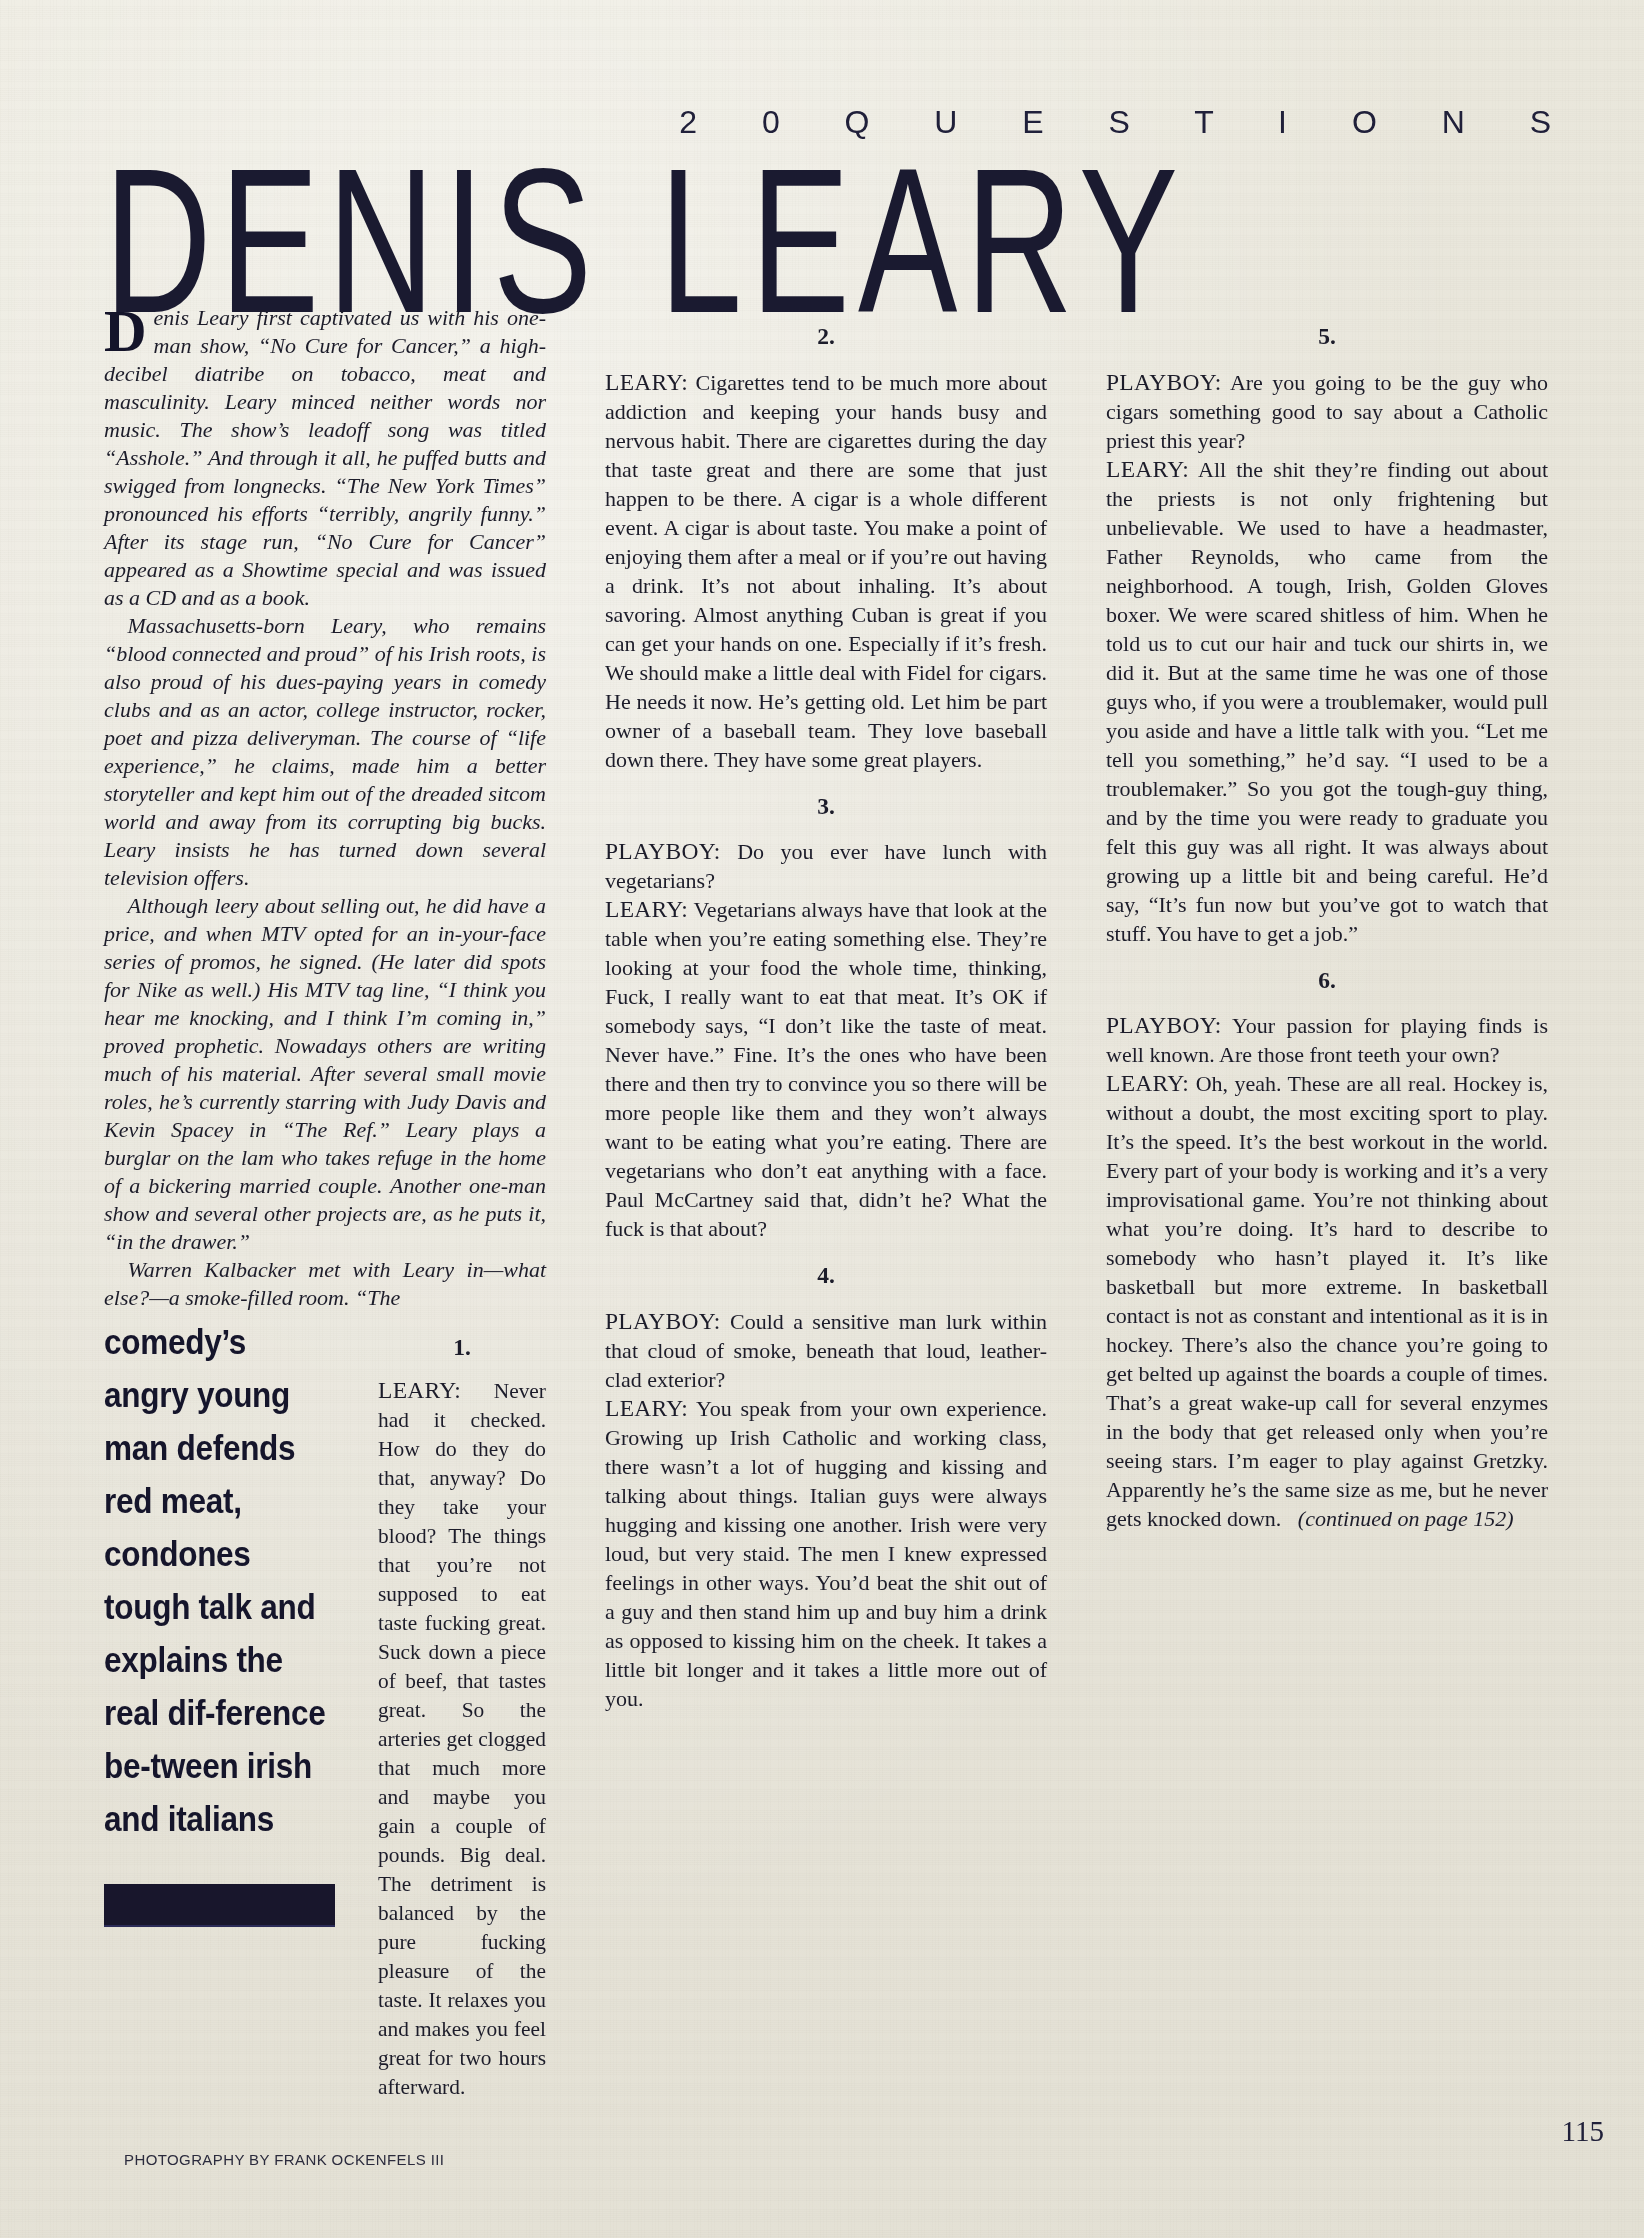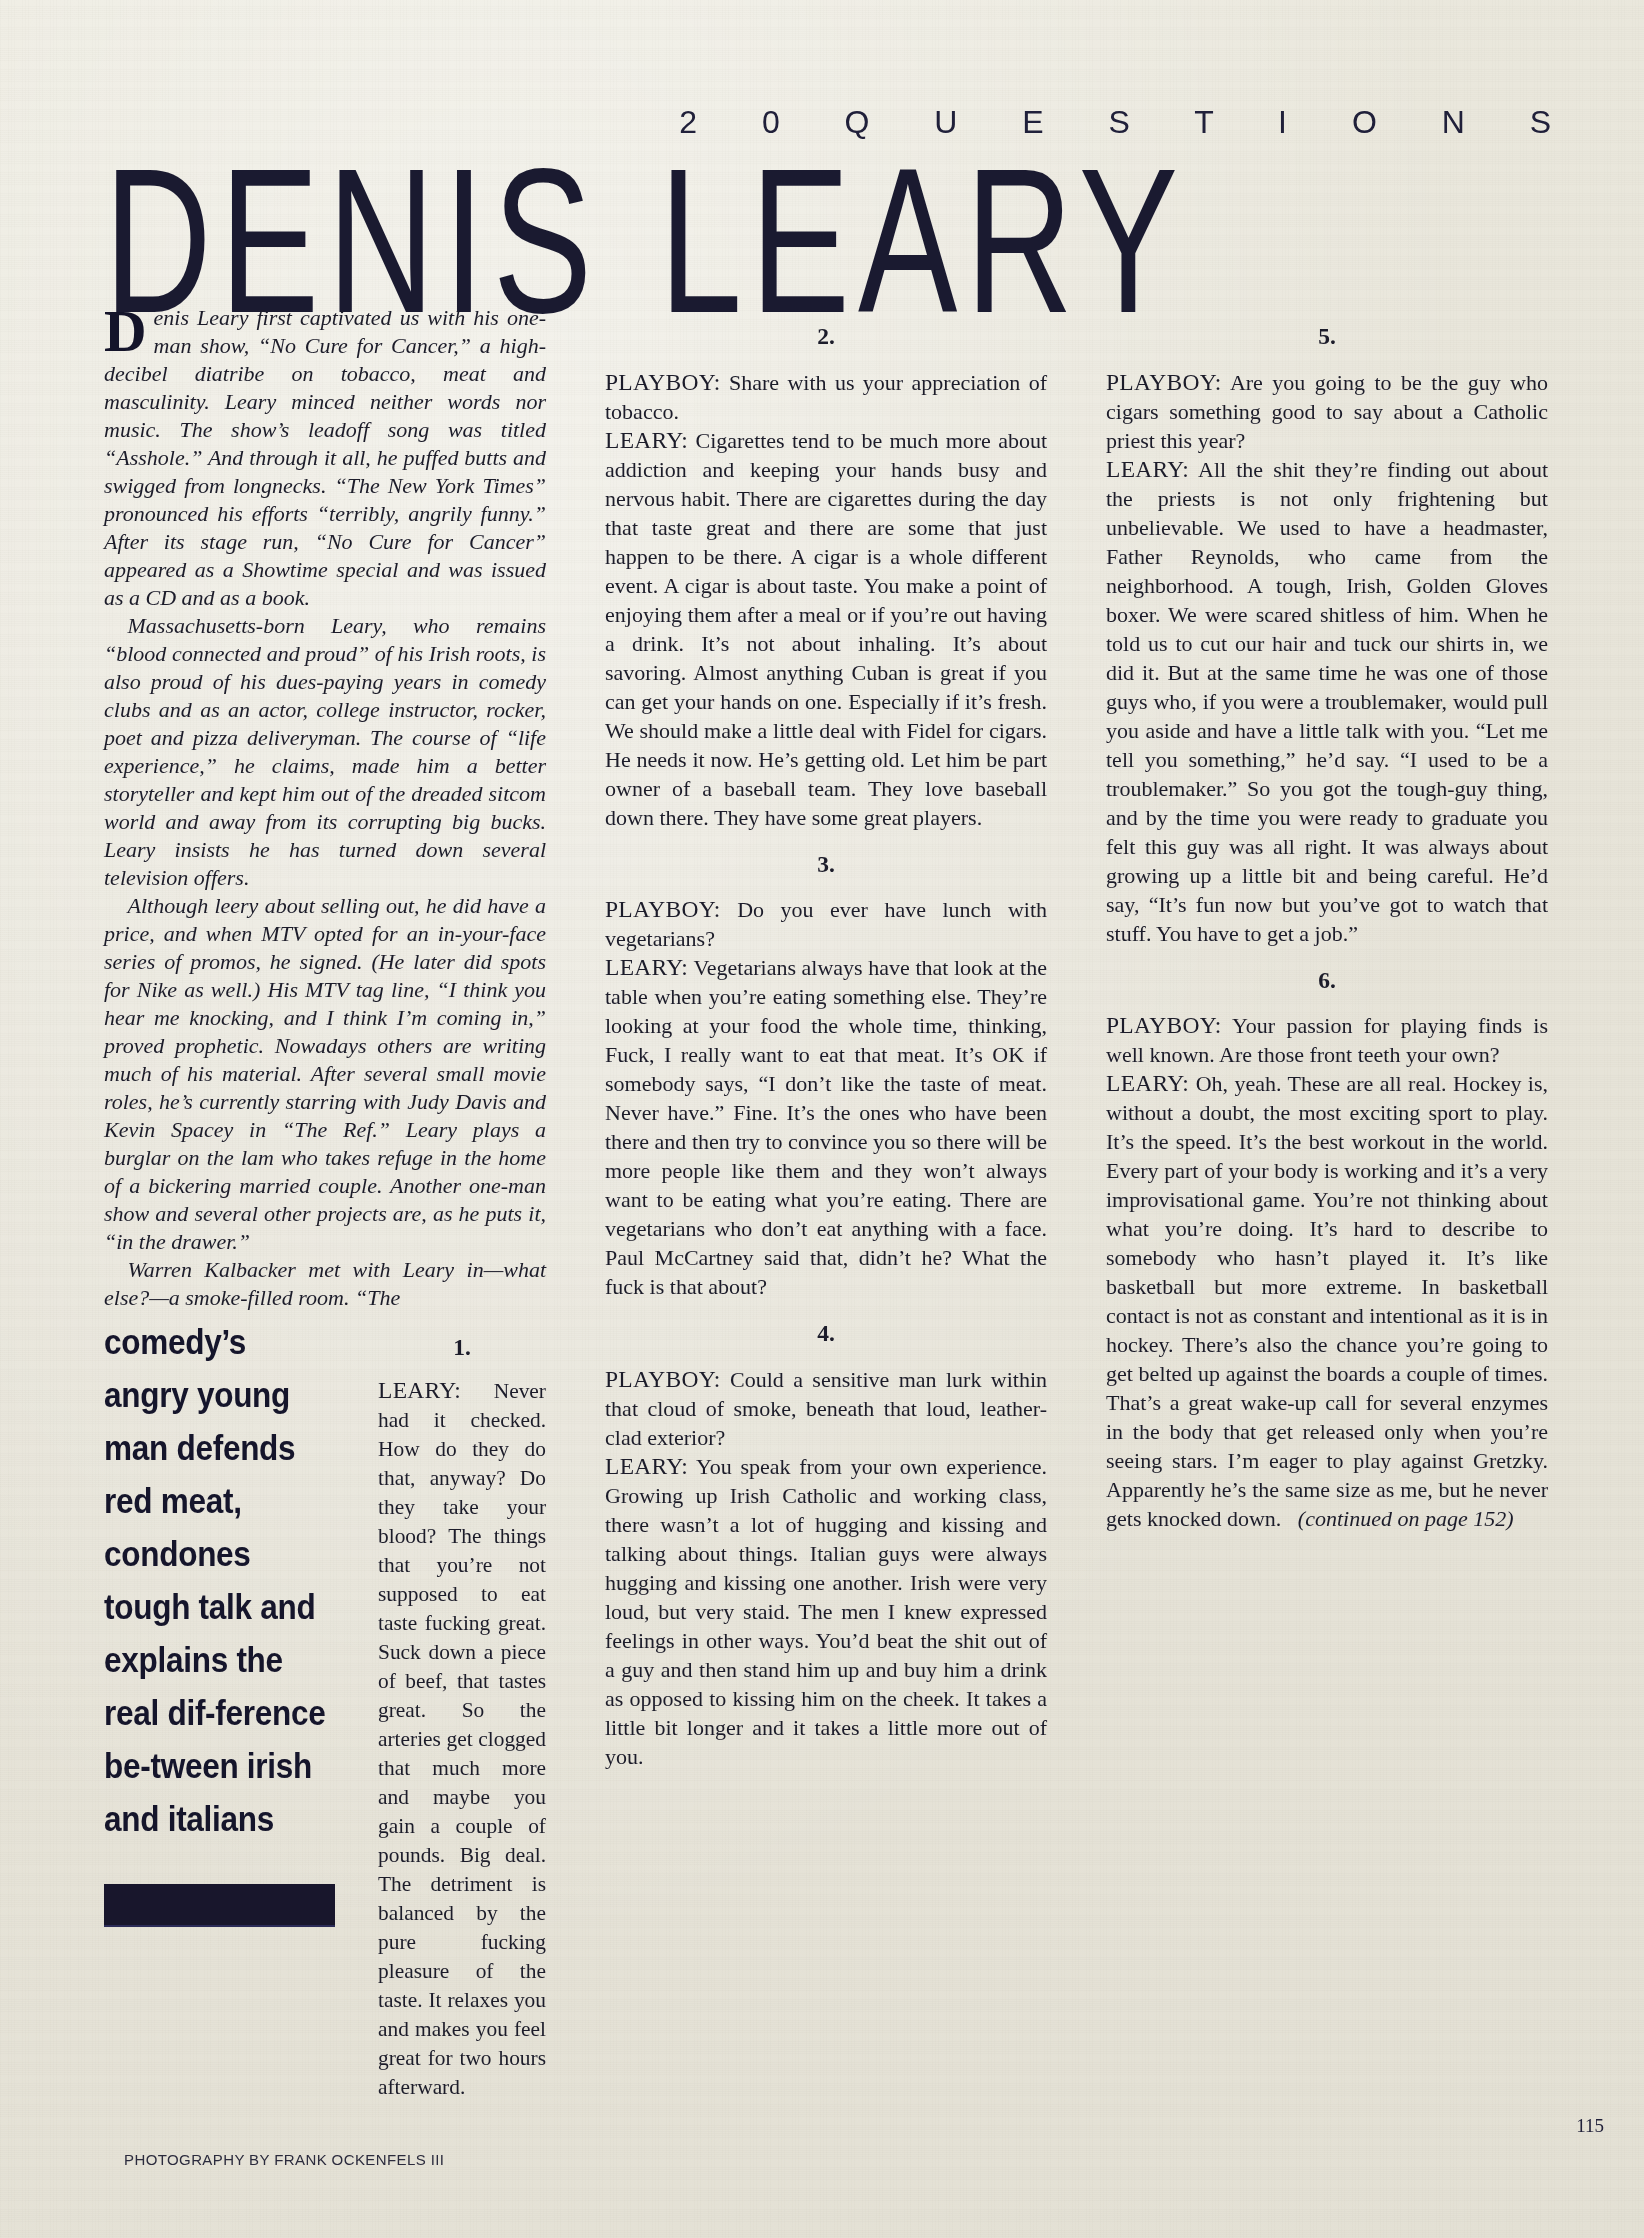--- a/index.html
+++ b/index.html
@@ -157,21 +157,21 @@
     left:104px;top:2151px;
     font-family:"Liberation Sans", sans-serif;
     font-size:15px;
     letter-spacing:0.4px;
     color:#2b2b3d;
     margin-left:20px;
   }
   .folio{
     position:absolute;
     right:41px;top:2115px;
-    font-size:19px;
+    font-size:29px;
     color:#20203a;
     margin-left:27px;
   }
 </style>
 </head>
 <body>
 
 <div class="page">
   <div class="grain"></div>
 
@@ -198,21 +198,20 @@
           <div class="qnum">1.</div>
           <div class="qa"><span class="spk">LEARY:</span> <span>Never had it checked. How do they do that, anyway? Do they take your blood? The things that you’re not supposed to eat taste fucking great. Suck down a piece of beef, that tastes great. So the arteries get clogged that much more and maybe you gain a couple of pounds. Big deal. The detriment is balanced by the pure fucking pleasure of the taste. It relaxes you and makes you feel great for two hours afterward.</span></div>
         </div>
       </div>
     </div>
 
     <div class="col col-2">
       <div class="body">
 
         <div class="qnum">2.</div>
-        <p><span class="spk">PLAYBOY:</span> <span>Share with us your appreciation of tobacco.</span></p>
         <p><span class="spk">LEARY:</span> <span>Cigarettes tend to be much more about addiction and keeping your hands busy and nervous habit. There are cigarettes during the day that taste great and there are some that just happen to be there. A cigar is a whole different event. A cigar is about taste. You make a point of enjoying them after a meal or if you’re out having a drink. It’s not about inhaling. It’s about savoring. Almost anything Cuban is great if you can get your hands on one. Especially if it’s fresh. We should make a little deal with Fidel for cigars. He needs it now. He’s getting old. Let him be part owner of a baseball team. They love baseball down there. They have some great players.</span></p>
 
         <div class="qnum">3.</div>
         <p><span class="spk">PLAYBOY:</span> <span>Do you ever have lunch with vegetarians?</span></p>
         <p><span class="spk">LEARY:</span> <span>Vegetarians always have that look at the table when you’re eating something else. They’re looking at your food the whole time, thinking, Fuck, I really want to eat that meat. It’s OK if somebody says, “I don’t like the taste of meat. Never have.” Fine. It’s the ones who have been there and then try to convince you so there will be more people like them and they won’t always want to be eating what you’re eating. There are vegetarians who don’t eat anything with a face. Paul McCartney said that, didn’t he? What the fuck is that about?</span></p>
 
         <div class="qnum">4.</div>
         <p><span class="spk">PLAYBOY:</span> <span>Could a sensitive man lurk within that cloud of smoke, beneath that loud, leather-clad exterior?</span></p>
         <p><span class="spk">LEARY:</span> <span>You speak from your own experience. Growing up Irish Catholic and working class, there wasn’t a lot of hugging and kissing and talking about things. Italian guys were always hugging and kissing one another. Irish were very loud, but very staid. The men I knew expressed feelings in other ways. You’d beat the shit out of a guy and then stand him up and buy him a drink as opposed to kissing him on the cheek. It takes a little bit longer and it takes a little more out of you.</span></p>
 

